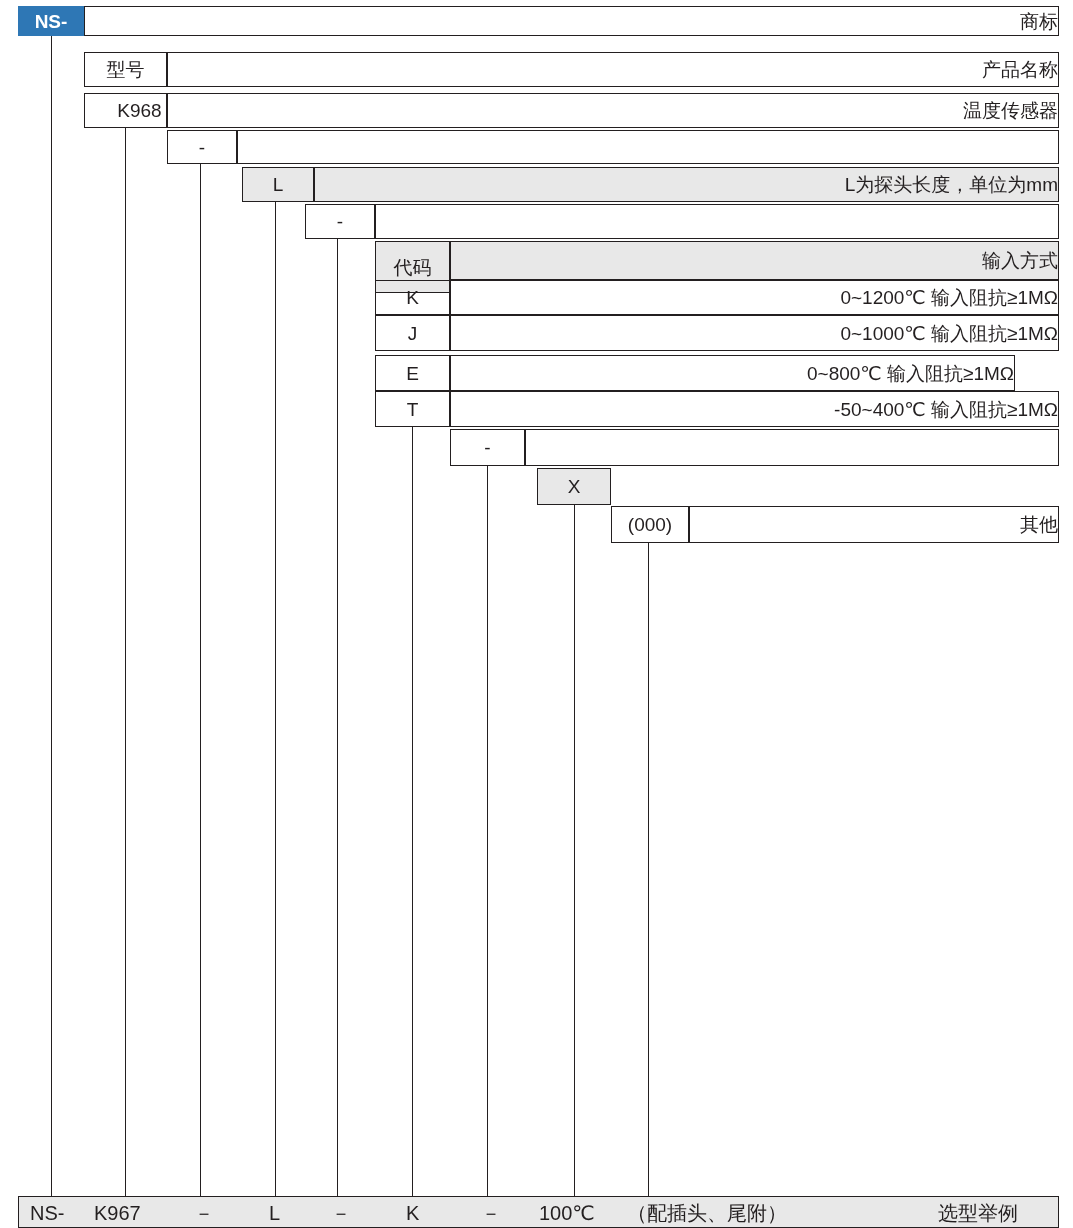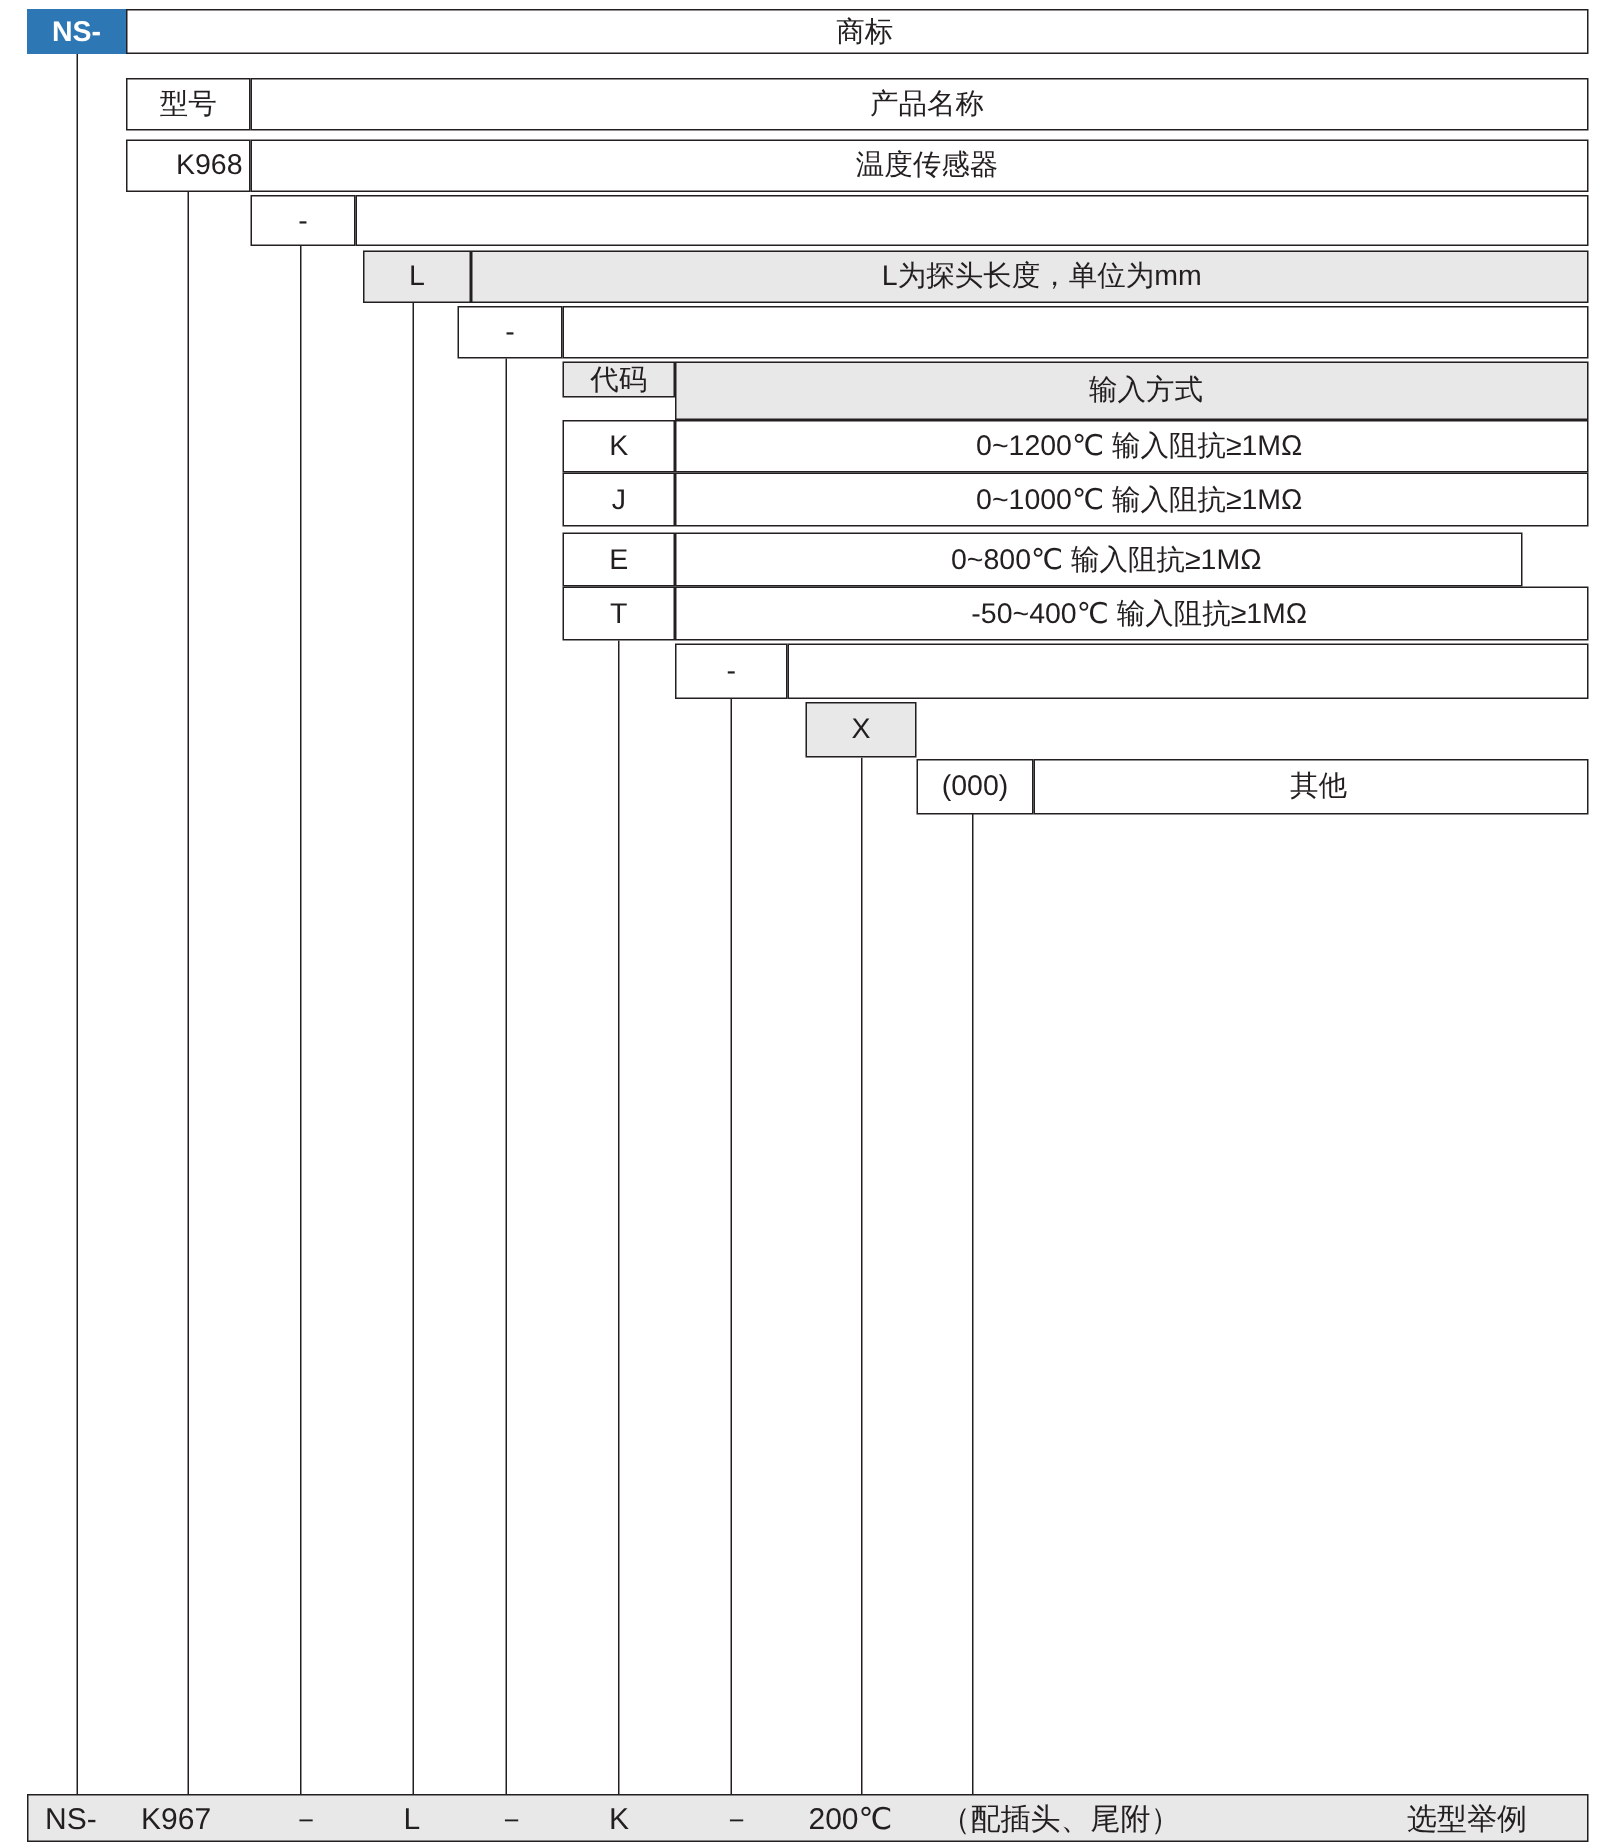--- a/index.html
+++ b/index.html
@@ -22,21 +22,21 @@
     position: absolute;
     box-sizing: border-box;
     border: 1px solid #231f20;
     display: flex;
     align-items: center;
     font-size: 19px;
     line-height: 1;
     white-space: nowrap;
   }
   .cell.left {
-    justify-content: center;
+    justify-content: flex-end;
     padding-left: 10px;
   }
   .cell.center {
     justify-content: center;
   }
   .hdr {
     background: #e8e8e8;
   }
   .brand {
     background: #2e77b5;
@@ -113,21 +113,21 @@
   </div>
   <div class="cell left hdr" style="left:314px; top:167px; width:745px; height:35px;padding-left:16px;">
     <span>L为探头长度，单位为mm</span>
   </div>
 
   <div class="cell center" style="left:305px; top:204px; width:70px; height:35px;">
     <span>-</span>
   </div>
   <div class="cell left" style="left:375px; top:204px; width:684px; height:35px;"></div>
 
-  <div class="cell center hdr" style="left:375px; top:241px; width:75px; height:24px;">
+  <div class="cell center hdr" style="left:375px; top:241px; width:75px; height:52px;">
     <span>代码</span>
   </div>
   <div class="cell left hdr" style="left:450px; top:241px; width:609px; height:39px;padding-left:19px;">
     <span>输入方式</span>
   </div>
 
   <div class="cell center" style="left:375px; top:280px; width:75px; height:35px;">
     <span>K</span>
   </div>
   <div class="cell left" style="left:450px; top:280px; width:609px; height:35px;">
@@ -173,17 +173,17 @@
 
   <div class="footer" style="left:18px; top:1196px; width:1041px; height:32px;"></div>
 
   <span class="fitem" style="left:30px; top:1203px;">NS-</span>
   <span class="fitem" style="left:94px; top:1203px;">K967</span>
   <span class="fitem" style="left:194px; top:1203px;">－</span>
   <span class="fitem" style="left:269px; top:1203px;">L</span>
   <span class="fitem" style="left:331px; top:1203px;">－</span>
   <span class="fitem" style="left:406px; top:1203px;">K</span>
   <span class="fitem" style="left:481px; top:1203px;">－</span>
-  <span class="fitem" style="left:539px; top:1203px;">200℃</span>
+  <span class="fitem" style="left:539px; top:1203px;">100℃</span>
   <span class="fitem" style="left:627px; top:1203px;">（配插头、尾附）</span>
   <span class="fitem" style="left:938px; top:1203px;">选型举例</span>
 
 </div>
 
 </body></html>

